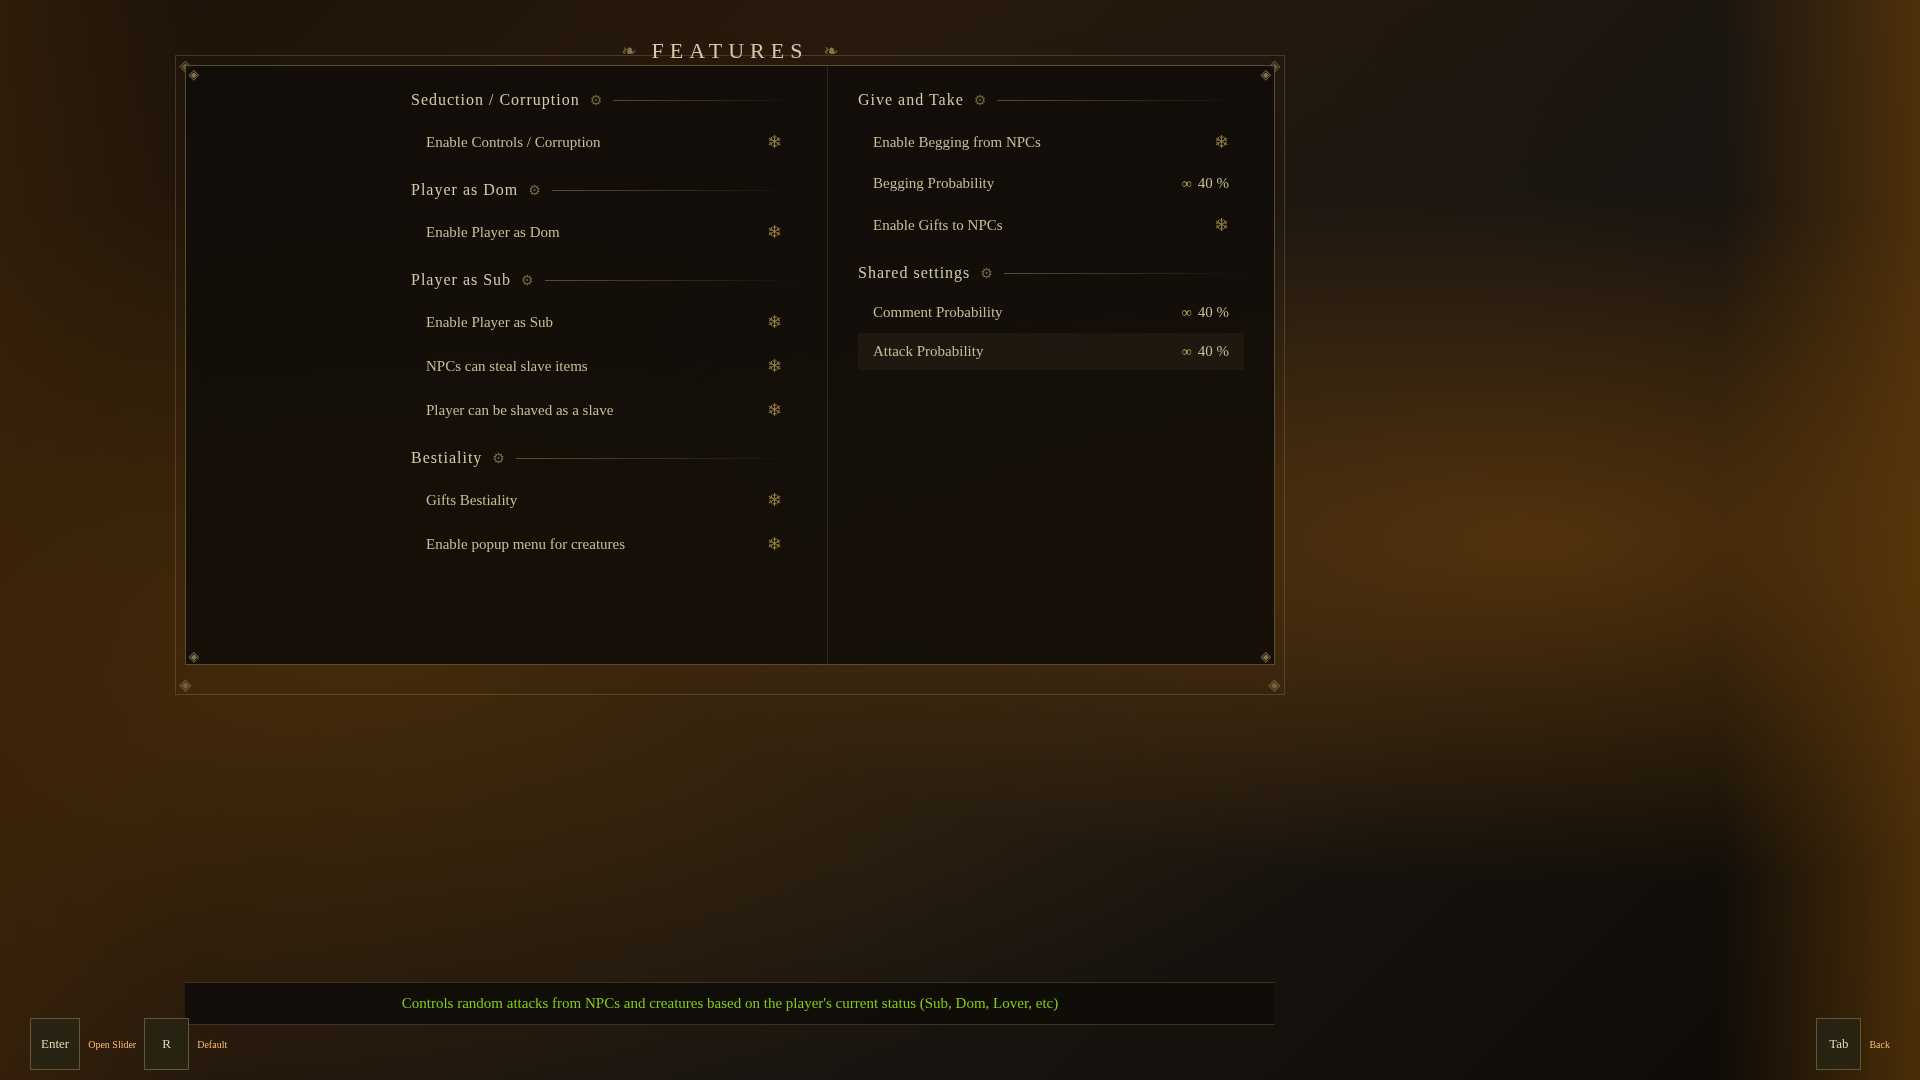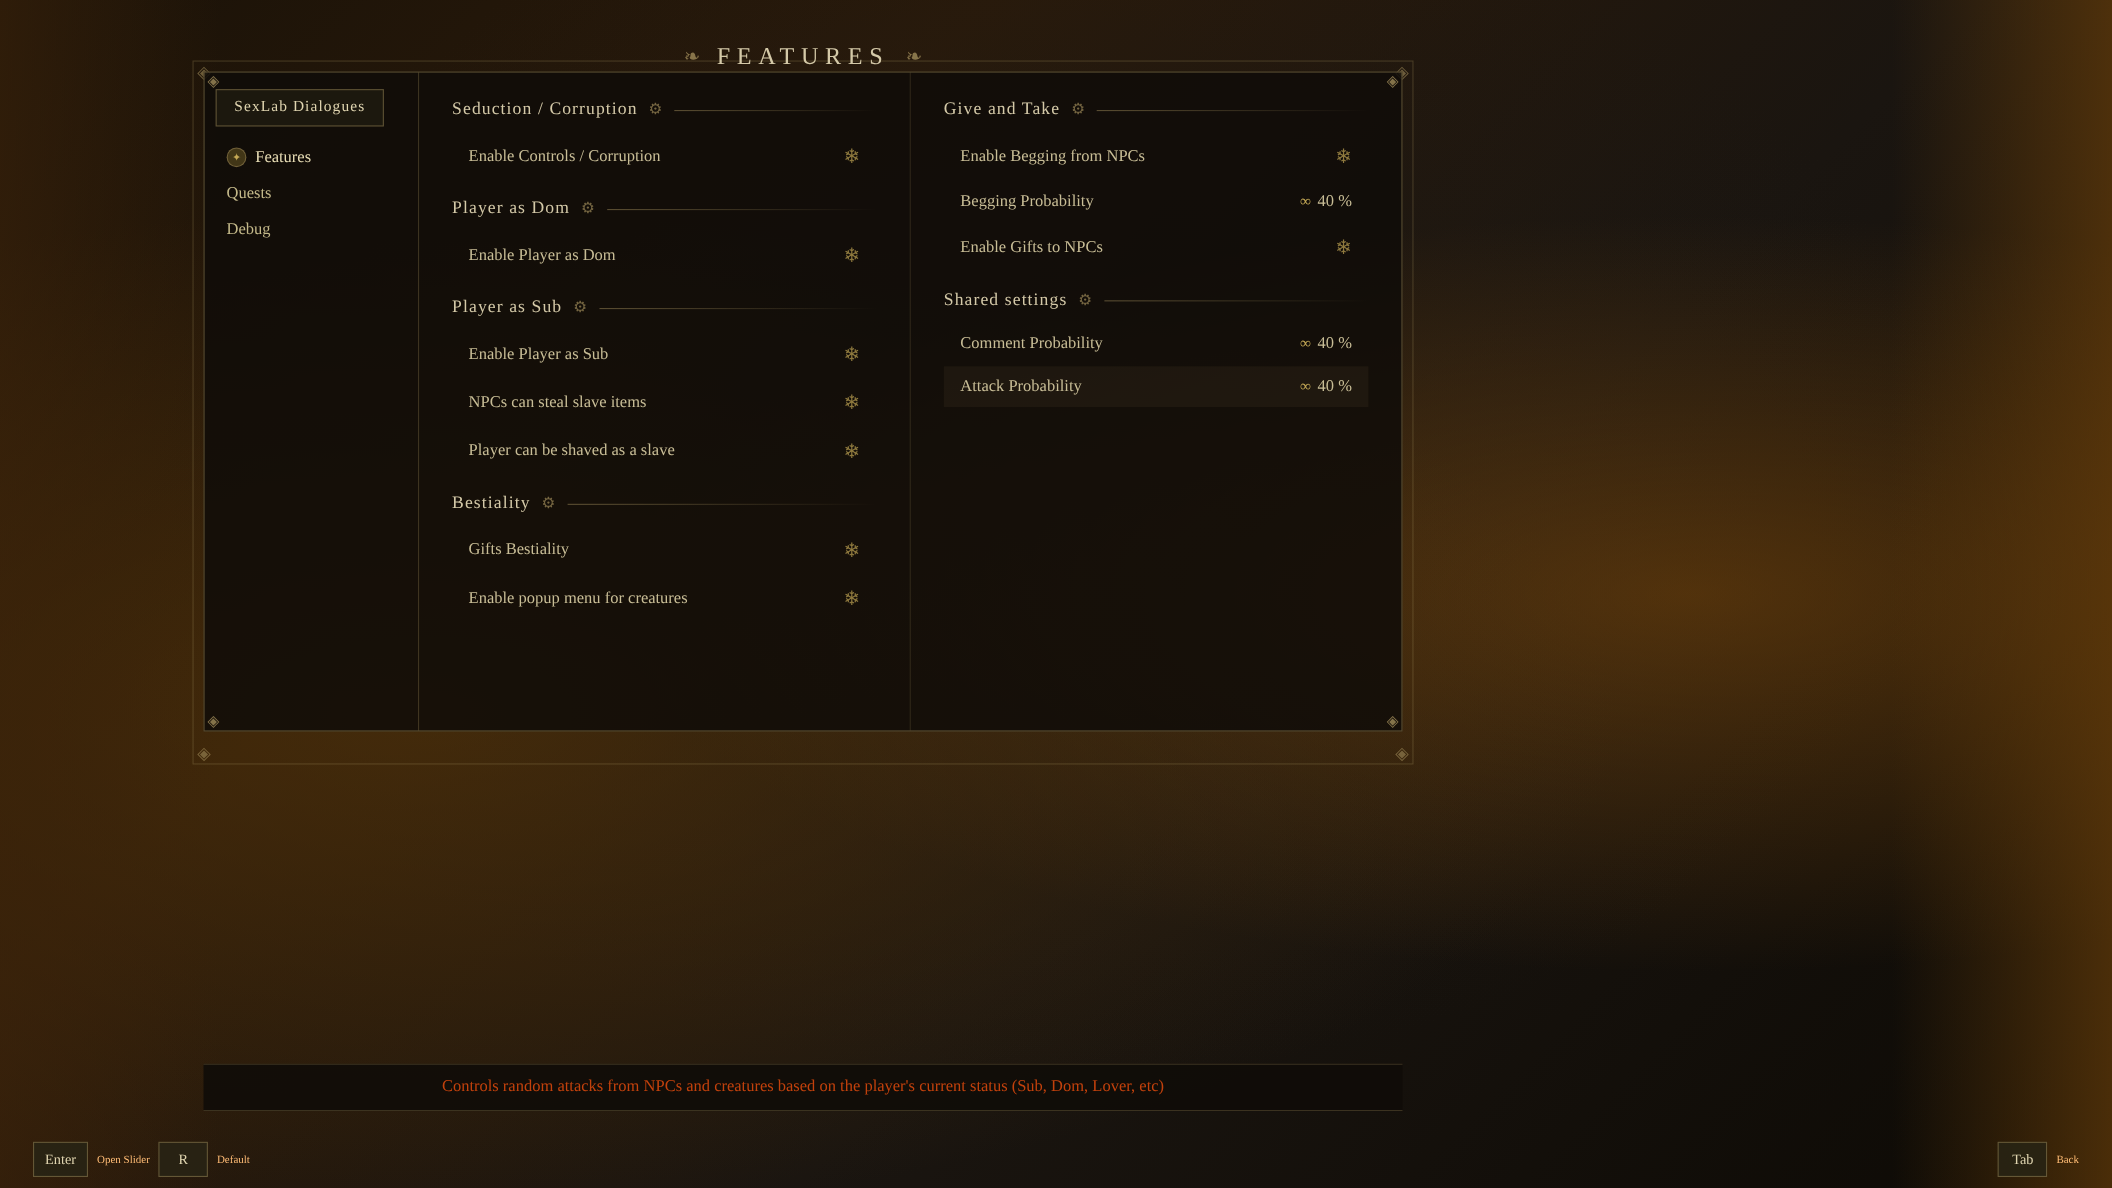--- a/index.html
+++ b/index.html
@@ -207,30 +207,30 @@
     }
 
     
     .section-block {
       margin-bottom: 18px;
     }
 
     
     .status-bar {
       position: absolute;
-      bottom: 70px;
+      bottom: 55px;
       left: 185px;
       width: 1090px;
       background: rgba(15,12,8,0.9);
       border-top: 1px solid rgba(160,140,90,0.3);
       border-bottom: 1px solid rgba(160,140,90,0.3);
       padding: 12px 20px;
       text-align: center;
       font-size: 15px;
-      color: #c2410c;
+      color: #84cc16;
     }
 
     
     .bottom-controls {
       position: absolute;
       bottom: 10px;
       left: 0; right: 0;
       display: flex;
       justify-content: space-between;
       padding: 0 30px;
@@ -238,21 +238,21 @@
 
     .control-group {
       display: flex;
       align-items: center;
       gap: 8px;
     }
 
     .key-badge {
       background: rgba(40,35,20,0.9);
       border: 1px solid rgba(160,140,90,0.5);
-      padding: 7px 10px;
+      padding: 17px 10px;
       font-size: 13px;
       color: #e0d5b0;
       min-width: 45px;
       text-align: center;
     }
 
     .control-label {
       font-size: 10px;
       color: #fdba74;
     }
@@ -320,34 +320,20 @@
     <span class="title-ornament">❧</span>
     <span class="title-text">FEATURES</span>
     <span class="title-ornament">❧</span>
   </div>
 
   <div class="corner corner-tl">◈</div>
   <div class="corner corner-tr">◈</div>
   <div class="corner corner-bl">◈</div>
   <div class="corner corner-br">◈</div>
 
-  <div class="sidebar">
-    <div class="sidebar-title">SexLab Dialogues</div>
-
-    <div class="nav-item active">
-      <span class="features-icon"></span>
-      <span>Features</span>
-    </div>
-    <div class="nav-item">
-      <span>Quests</span>
-    </div>
-    <div class="nav-item">
-      <span>Debug</span>
-    </div>
-  </div>
 
   <div class="content-area">
 
     <div class="col-left">
 
       <div class="section-block">
         <div class="section-header">
           <span>Seduction / Corruption</span>
           <span class="section-ornament">⚙</span>
           <div class="section-line"></div>

